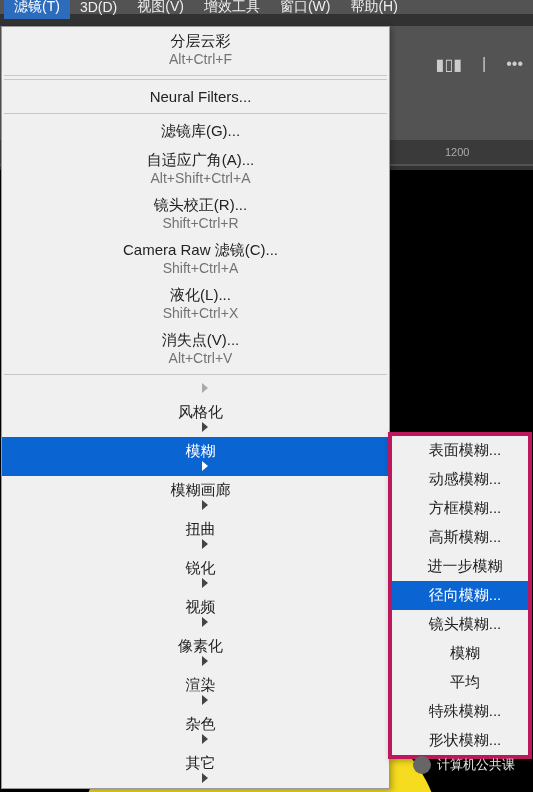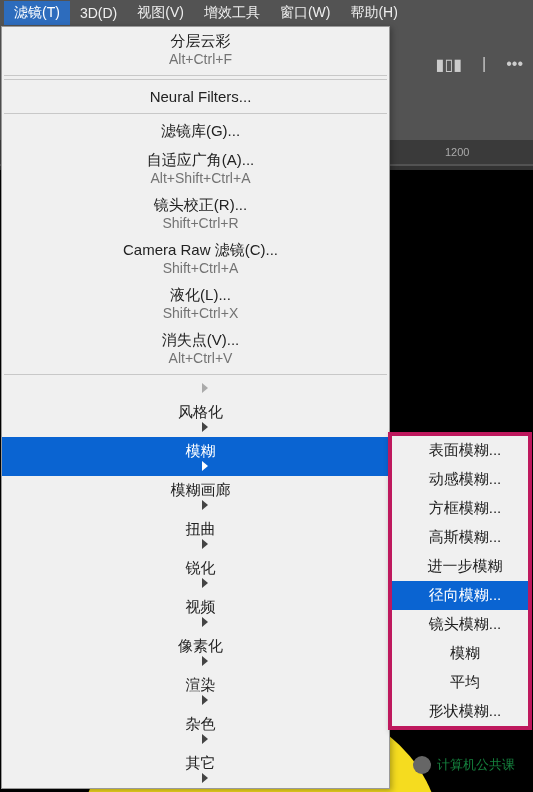--- a/index.html
+++ b/index.html
@@ -10,21 +10,21 @@
   font-size: 15px;
   overflow: hidden;
   position: relative;
 }
 .app-bg {
   position: absolute; top: 0; left: 0; right: 0; height: 100%;
   background: #323232;
 }
 .menubar {
   background: #535353;
-  height: 26px;
+  height: 14px;
   display: flex;
   align-items: center;
   color: #eee;
   padding-left: 4px;
   position: relative;
   z-index: 5;
 }
 .menubar-item {
   padding: 3px 10px;
   cursor: default;
@@ -118,21 +118,21 @@
   top: 432px; left: 388px;
   width: 144px;
   background: #f0f0f0;
   border: 4px solid #be185d;
   box-shadow: 2px 2px 6px rgba(0,0,0,.3);
   z-index: 11;
 }
 .watermark {
   position: absolute;
   bottom: 18px; right: 18px;
-  color: #15803d;
+  color: #e5e5e5;
   font-size: 13px;
   z-index: 12;
   display: flex;
   align-items: center;
   gap: 6px;
 }
 .watermark .wm-icon {
   width: 18px; height: 18px;
   background: #666;
   border-radius: 50%;
@@ -272,20 +272,23 @@
   <div class="menu-item">
     <span class="lbl">镜头模糊...</span>
   </div>
   <div class="menu-item">
     <span class="lbl">模糊</span>
   </div>
   <div class="menu-item">
     <span class="lbl">平均</span>
   </div>
   <div class="menu-item">
+    <span class="lbl">特殊模糊...</span>
+  </div>
+  <div class="menu-item">
     <span class="lbl">形状模糊...</span>
   </div>
 </div>
 
 <div class="watermark">
   <span class="wm-icon"></span>
   <span>计算机公共课</span>
 </div>
 
 </body></html>

